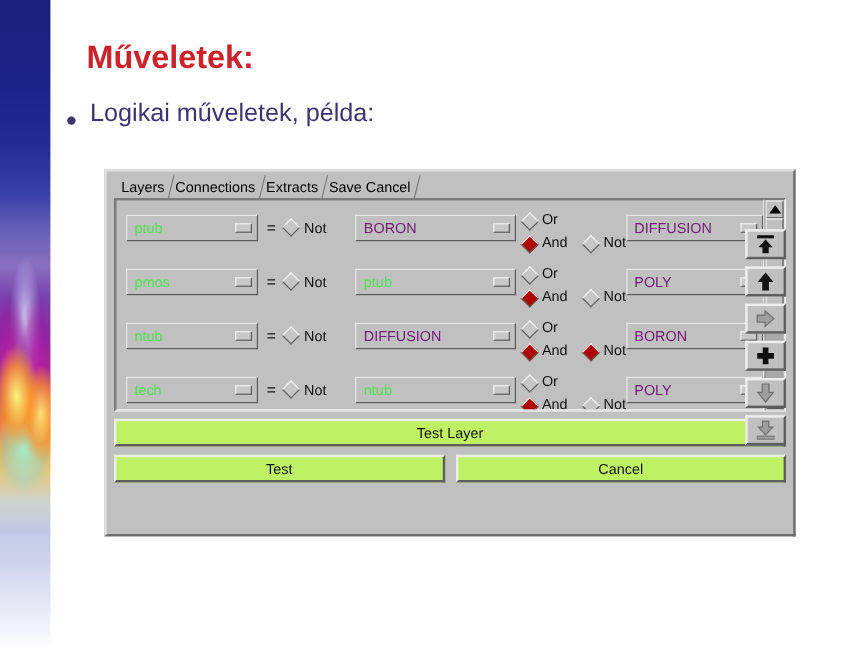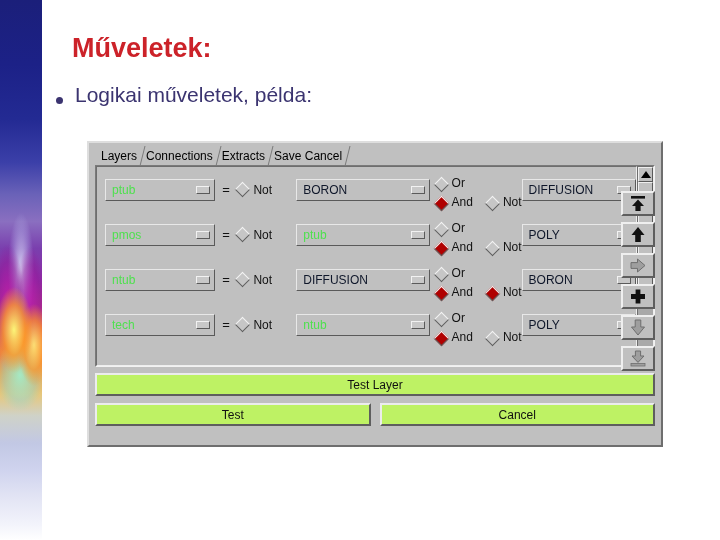--- a/index.html
+++ b/index.html
@@ -93,21 +93,21 @@
   .tab{
     font-size:12px;color:#000;padding:0 5px 1px 4px;position:relative;
     white-space:nowrap;line-height:16px;
   }
   .tab::after{
     content:"";position:absolute;right:-1px;top:-2px;width:1px;height:20px;
     background:#7a7a7a;transform:skewX(-14deg);
   }
   
   #pane{
-    margin:0 6px;height:202px;background:#c0c0c0;
+    margin:0 6px;height:178px;background:#c0c0c0;
     border-top:1px solid #7a7a7a;border-left:1px solid #7a7a7a;
     border-right:1px solid #f2f2f2;border-bottom:1px solid #f2f2f2;
     box-sizing:border-box;display:flex;position:relative;
   }
   #rows-area{
     flex:1;position:relative;overflow:hidden;
     border-top:1px solid #6e6e6e;border-left:1px solid #6e6e6e;
     border-right:1px solid #eeeeee;border-bottom:1px solid #eeeeee;
     box-sizing:border-box;
   }
@@ -115,21 +115,21 @@
     height:45px;display:flex;align-items:center;padding-left:8px;
     box-sizing:border-box;
   }
   
   .optmenu{
     height:22px;background:#c0c0c0;display:flex;align-items:center;
     border-top:1px solid #e8e8e8;border-left:1px solid #e8e8e8;
     border-right:1px solid #5a5a5a;border-bottom:1px solid #5a5a5a;
     box-sizing:border-box;padding:0 4px 0 6px;position:relative;
   }
-  .optmenu .lbl{font-size:12px;color:#0f172a;flex:1;white-space:nowrap;}
+  .optmenu .lbl{font-size:12px;color:#701a75;flex:1;white-space:nowrap;}
   .optmenu.green .lbl{color:#4ee04e;}
   .optmenu .handle{
     width:14px;height:8px;background:#c8c8c8;flex:none;
     border-top:1px solid #f2f2f2;border-left:1px solid #f2f2f2;
     border-right:1px solid #5a5a5a;border-bottom:1px solid #5a5a5a;
     box-sizing:border-box;
   }
   .w-left{width:115px;}
   .w-mid{width:140px;}
   .w-right{width:120px;}

